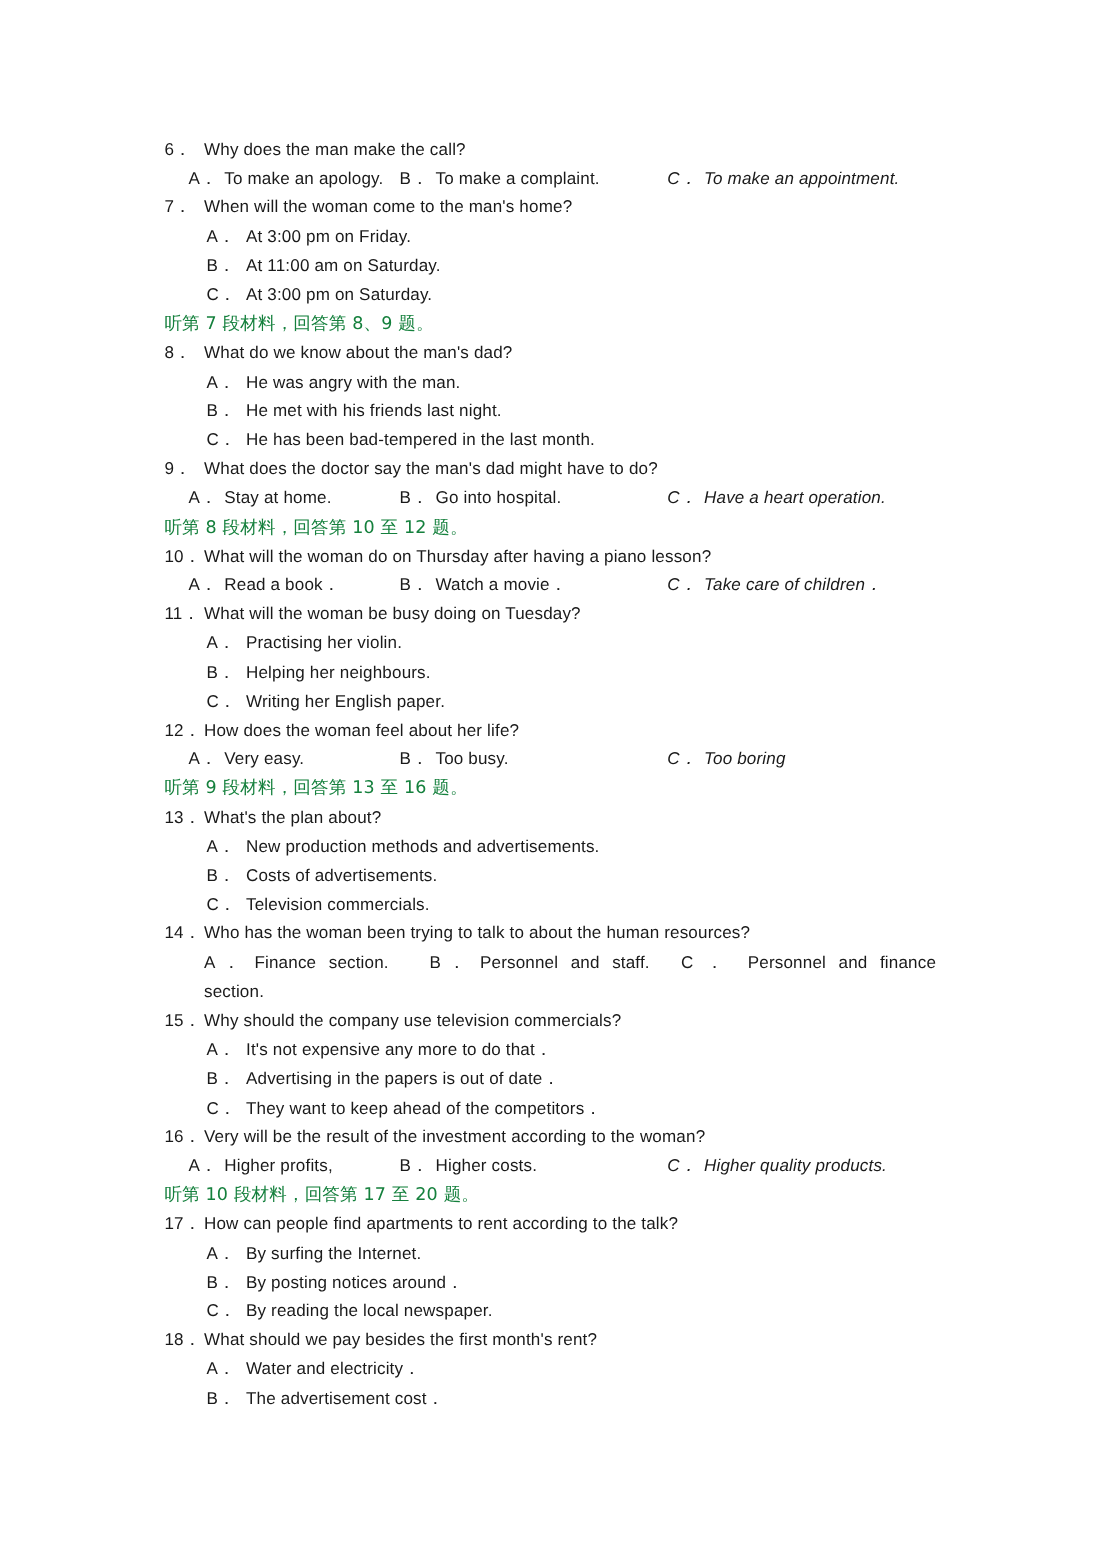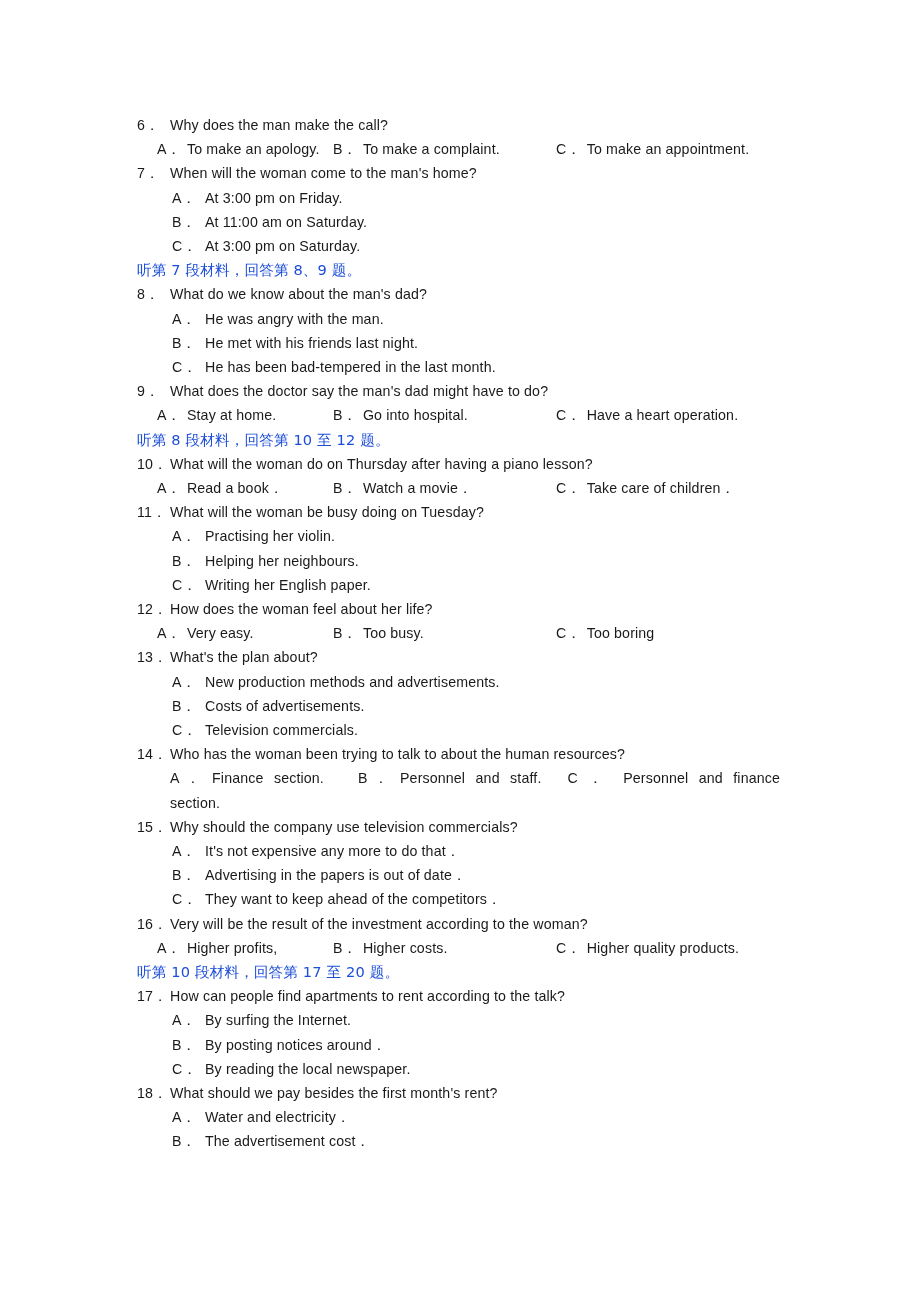--- a/index.html
+++ b/index.html
@@ -34,21 +34,21 @@
     line-height: 24.2px;
     white-space: nowrap;
     letter-spacing: 0.01em;
   }
 
   
   .cn-line {
     font-family: "DejaVu Sans", "Liberation Sans", sans-serif;
     font-size: 14.6px;
     line-height: 24.2px;
-    color: #1d4ed8;
+    color: #15803d;
     margin-left: 0;
     white-space: nowrap;
   }
 
   
   .q-line {
     position: relative;
     padding-left: 33px;
     white-space: nowrap;
   }
@@ -78,21 +78,21 @@
     position: relative;
     height: 24.2px;
   }
   .opt-row .col {
     position: absolute;
     top: 0;
     white-space: nowrap;
   }
   .opt-row .col-a { left: 20px; }
   .opt-row .col-b { left: 196px; }
-  .opt-row .col-c { left: 419px; }
+  .opt-row .col-c { left: 419px; font-style: italic; }
 
   
   .opt-justified {
     padding-left: 33px;
     text-align: justify;
     text-align-last: justify;
     white-space: normal;
     word-spacing: 0.02em;
   }
   .opt-justified .seg-a { margin-right: 0; }
@@ -135,20 +135,21 @@
       <div class="line q-line"><span class="q-num">11．</span><span class="q-text">What will the woman be busy doing on Tuesday?</span></div>
       <div class="line opt-line"><span class="opt-letter">A．</span><span class="opt-text">Practising her violin.</span></div>
       <div class="line opt-line"><span class="opt-letter">B．</span><span class="opt-text">Helping her neighbours.</span></div>
       <div class="line opt-line"><span class="opt-letter">C．</span><span class="opt-text">Writing her English paper.</span></div>
       <div class="line q-line"><span class="q-num">12．</span><span class="q-text">How does the woman feel about her life?</span></div>
       <div class="line opt-row">
         <span class="col col-a"><span class="opt-letter">A．</span>  <span class="opt-text">Very easy.</span></span>
         <span class="col col-b"><span class="opt-letter">B．</span>  <span class="opt-text">Too busy.</span></span>
         <span class="col col-c"><span class="opt-letter">C．</span>  <span class="opt-text">Too boring</span></span>
       </div>
+      <div class="line cn-line">听第 9 段材料，回答第 13 至 16 题。</div>
       <div class="line q-line"><span class="q-num">13．</span><span class="q-text">What's the plan about?</span></div>
       <div class="line opt-line"><span class="opt-letter">A．</span><span class="opt-text">New production methods and advertisements.</span></div>
       <div class="line opt-line"><span class="opt-letter">B．</span><span class="opt-text">Costs of advertisements.</span></div>
       <div class="line opt-line"><span class="opt-letter">C．</span><span class="opt-text">Television commercials.</span></div>
       <div class="line q-line"><span class="q-num">14．</span><span class="q-text">Who has the woman been trying to talk to about the human resources?</span></div>
       <div class="line opt-justified" style="white-space: normal;"><span class="seg-a"><span>A．</span>  <span>Finance section.</span></span><span class="sp-wide"></span><span class="seg-b"><span>B．</span>  <span>Personnel and staff.</span></span><span class="sp"></span><span class="seg-c"><span>C ．</span>  <span>Personnel   and   finance</span></span></div>
       <div class="line opt-line" style="padding-left: 33px;"><span>section.</span></div>
       <div class="line q-line"><span class="q-num">15．</span><span class="q-text">Why should the company use television commercials?</span></div>
       <div class="line opt-line"><span class="opt-letter">A．</span><span class="opt-text">It's not expensive any more to do that．</span></div>
       <div class="line opt-line"><span class="opt-letter">B．</span><span class="opt-text">Advertising in the papers is out of date．</span></div>

